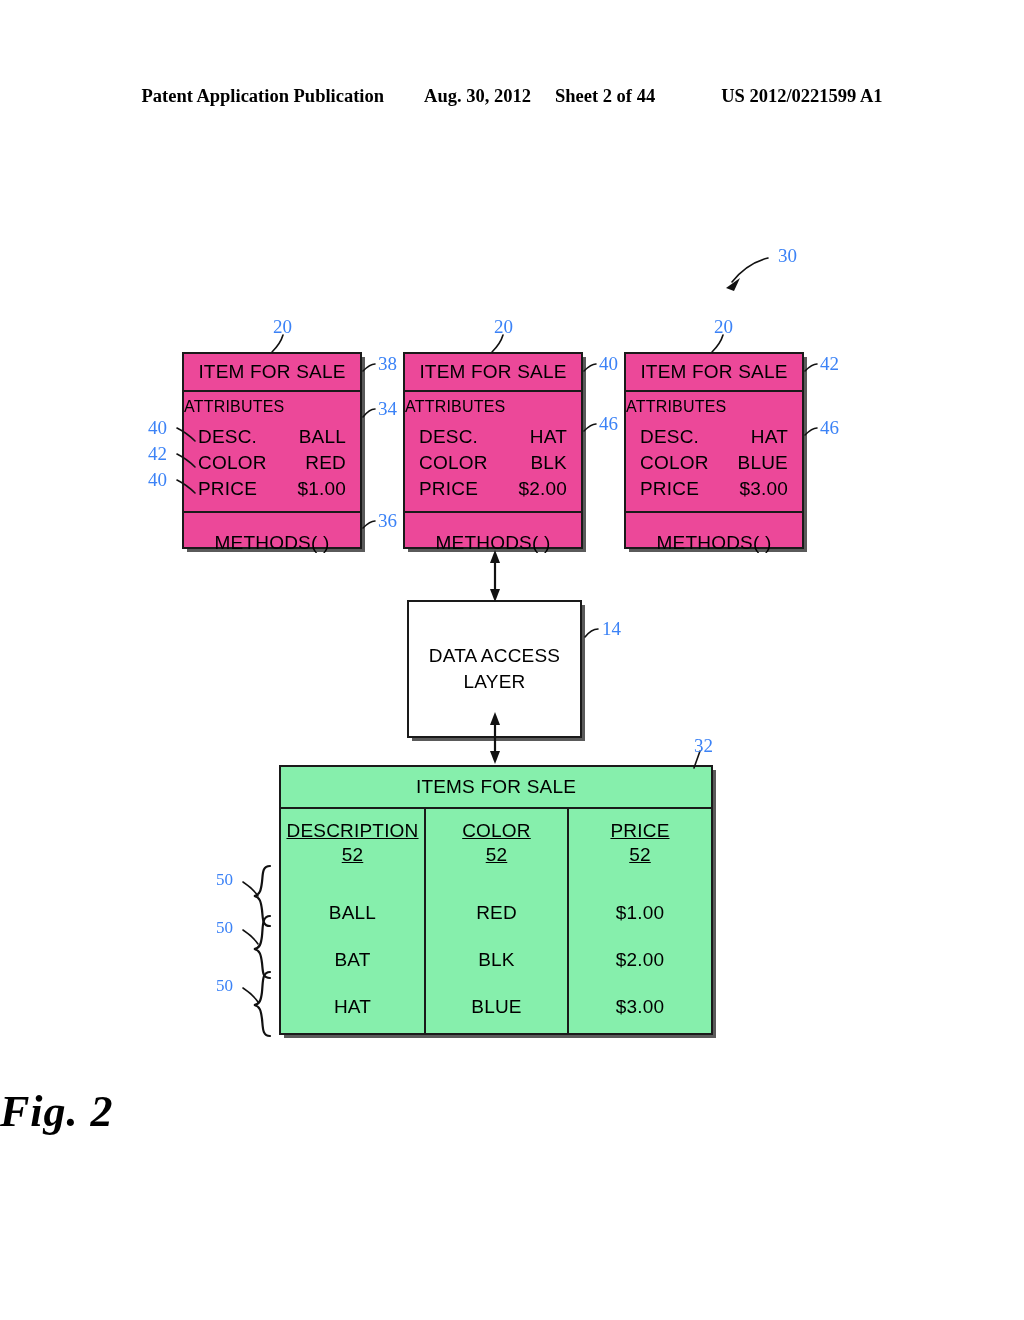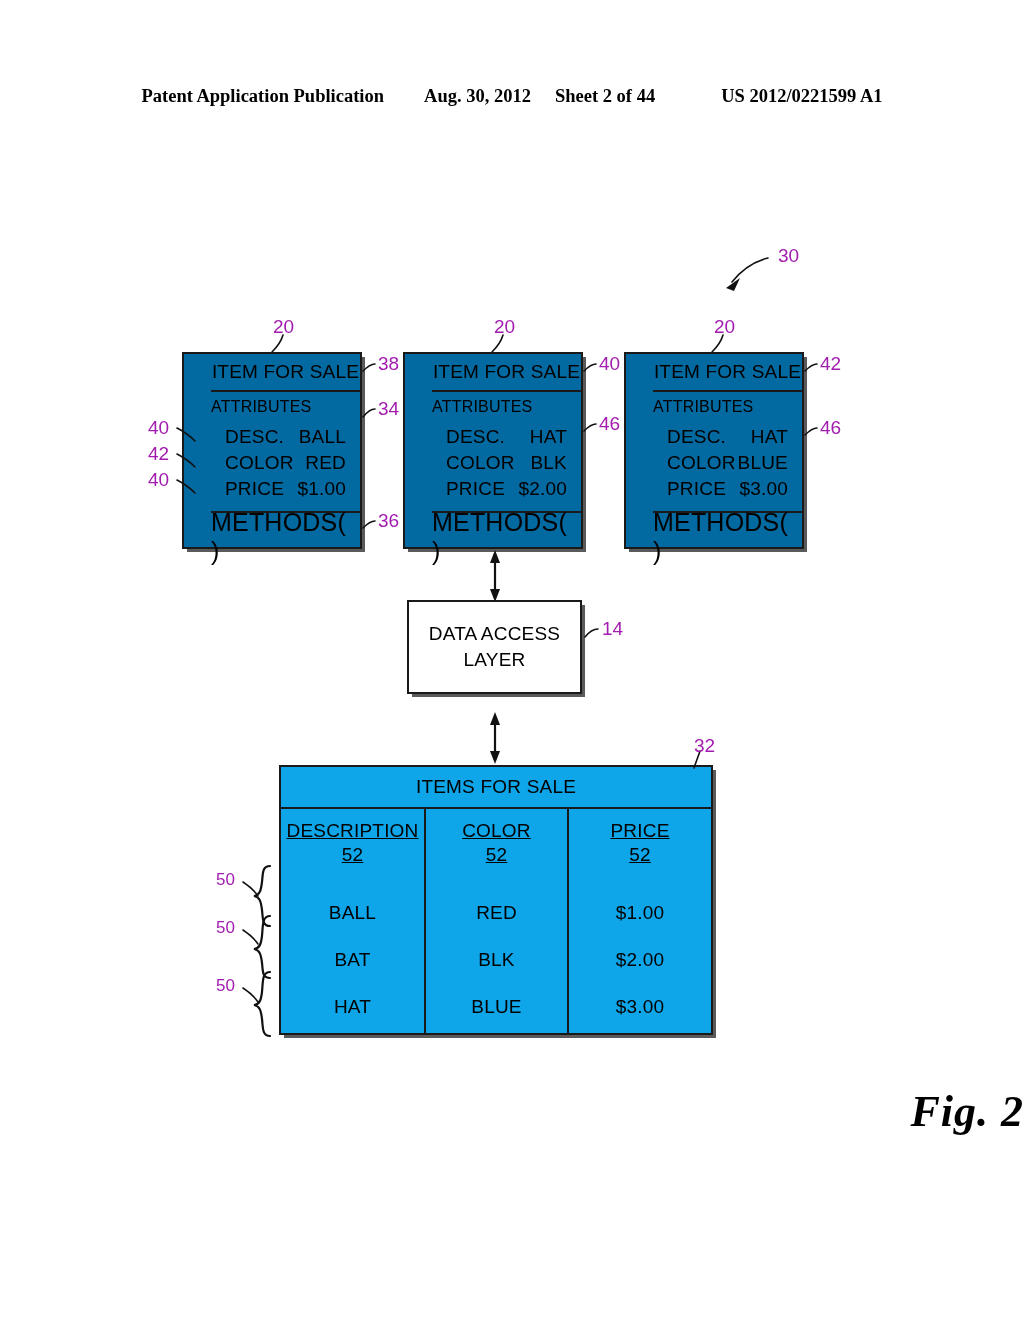--- a/index.html
+++ b/index.html
@@ -33,23 +33,22 @@
   }
   .page-header .hdr-pub { margin-right: 40px; }
   .page-header .hdr-date { margin-right: 24px; }
   .page-header .hdr-sheet { margin-right: 66px; }
 
   
   .obj-box {
     position: absolute;
     box-sizing: border-box;
     border: 2px solid #1a1a1a;
-    background: #0369a1;
+    background: #ec4899;
     box-shadow: 4px 4px 0 -1px #5a5a5a;
-    padding-left: 27px;
   }
   .obj-box .sec {
     box-sizing: border-box;
     display: flex;
     align-items: center;
     justify-content: center;
   }
   .obj-box .sec-title {
     height: 38px;
     border-bottom: 2px solid #1a1a1a;
@@ -73,22 +72,23 @@
     justify-content: space-between;
     width: 100%;
     box-sizing: border-box;
     padding: 0 14px;
     font-size: 19px;
     line-height: 26px;
     letter-spacing: 0.2px;
   }
   .obj-box .sec-methods {
     height: 48px;
-    font-size: 25px;
-    letter-spacing: 0.2px;
+    font-size: 19px;
+    letter-spacing: 0.2px;
+    margin-top: 6px;
   }
 
   
   .dal-box {
     position: absolute;
     box-sizing: border-box;
     border: 2px solid #1a1a1a;
     background: #ffffff;
     box-shadow: 4px 4px 0 -1px #5a5a5a;
     display: flex;
@@ -98,21 +98,21 @@
     font-size: 19px;
     line-height: 26px;
     letter-spacing: 0.2px;
   }
 
   
   .db-table {
     position: absolute;
     box-sizing: border-box;
     border: 2px solid #1a1a1a;
-    background: #0ea5e9;
+    background: #86efac;
     box-shadow: 4px 4px 0 -1px #5a5a5a;
     display: flex;
     flex-direction: column;
   }
   .db-title {
     height: 40px;
     border-bottom: 2px solid #1a1a1a;
     display: flex;
     align-items: center;
     justify-content: center;
@@ -149,35 +149,35 @@
     display: flex;
     align-items: center;
   }
   .db-cell.c0 { margin-top: 22px; }
   .db-cell.c1 { margin-top: 0px; }
   .db-cell.c2 { margin-top: 0px; }
 
   
   .ref {
     position: absolute;
-    font-family: Liberation Sans, sans-serif;
-    font-size: 19px;
-    color: #a21caf;
+    font-family: Liberation Serif, serif;
+    font-size: 19px;
+    color: #3b82f6;
     white-space: nowrap;
     text-align: right;
   }
   .ref.small { font-size: 17px; }
 
   
   .fig-caption {
     position: absolute;
     left: 0;
     top: 1086px;
     width: 1024px;
-    text-align: right;
+    text-align: left;
     font-family: "Liberation Serif", serif;
     font-style: italic;
     font-weight: bold;
     font-size: 44px;
     letter-spacing: 1px;
   }
 
   svg.overlay {
     position: absolute;
     left: 0;
@@ -250,21 +250,21 @@
       <span>BLUE</span>
     </div>
     <div class="attr-row">
       <span>PRICE</span>
       <span>$3.00</span>
     </div>
   </div>
   <div class="sec sec-methods">METHODS( )</div>
 </div>
 
-<div class="dal-box" style="left:407px; top:600px; width:175px; height:94px;">
+<div class="dal-box" style="left:407px; top:600px; width:175px; height:138px;">
   <div>
     <span>DATA ACCESS</span><br>
     <span>LAYER</span>
   </div>
 </div>
 
 <div class="db-table" style="left:279px; top:765px; width:434px; height:270px;">
   <div class="db-title">ITEMS FOR SALE</div>
   <div class="db-body">
     <div class="db-col" style="flex:0 0 145px;">

